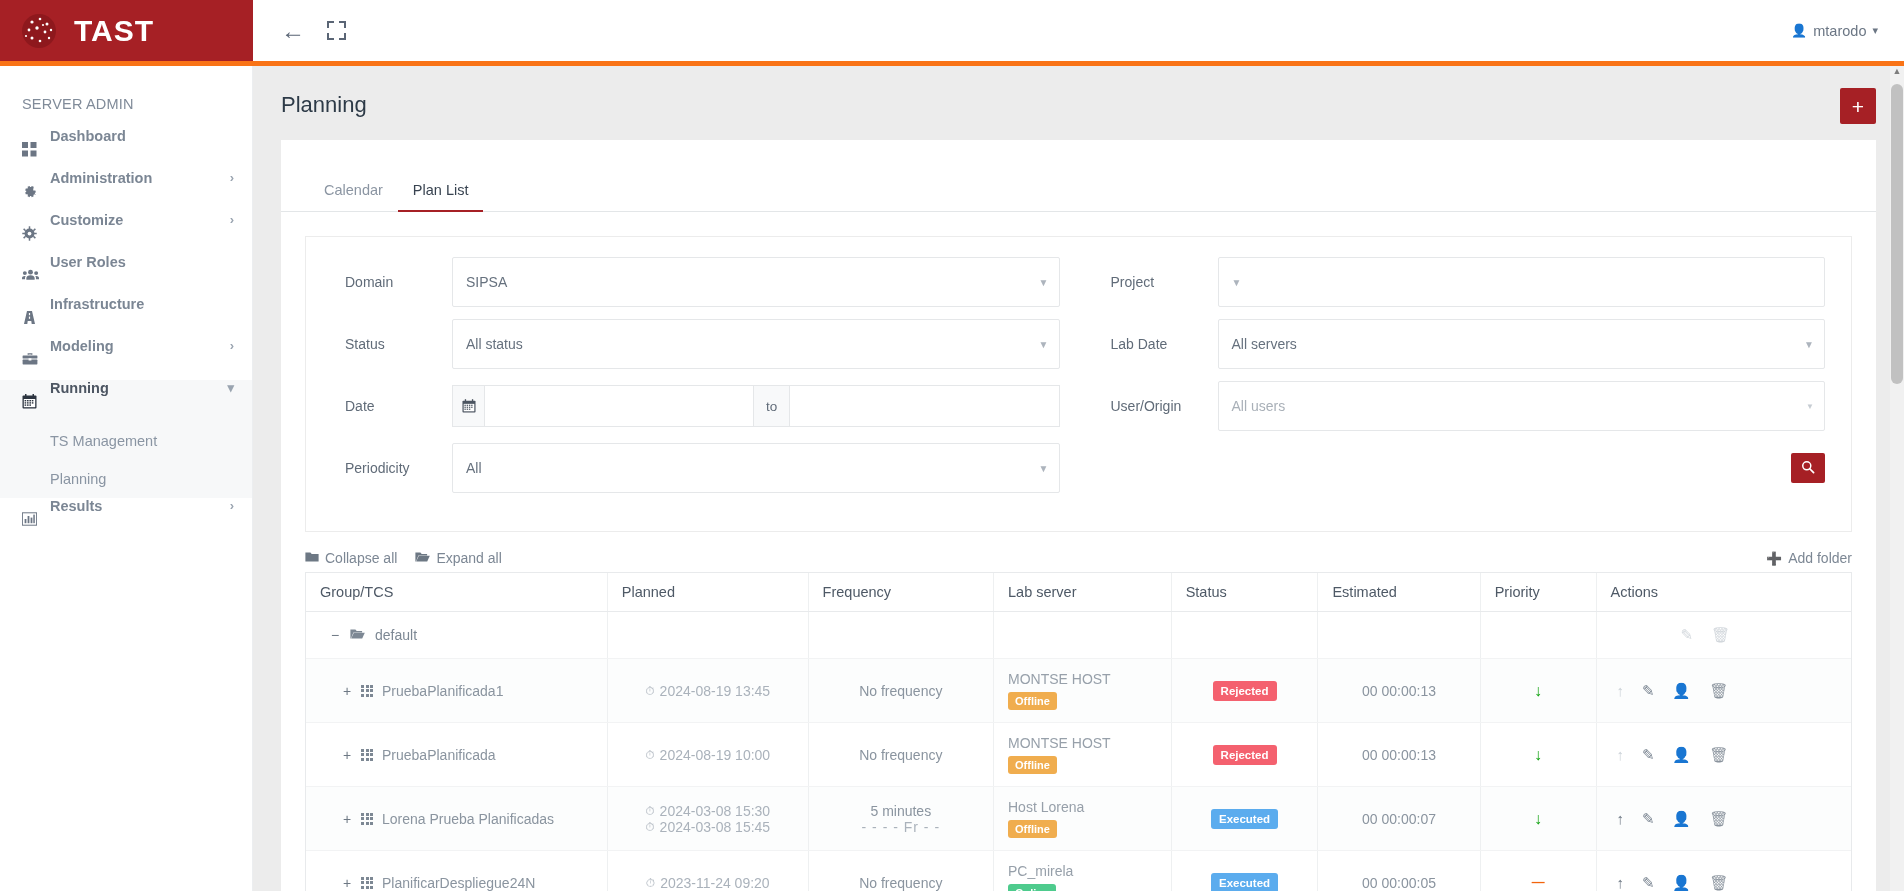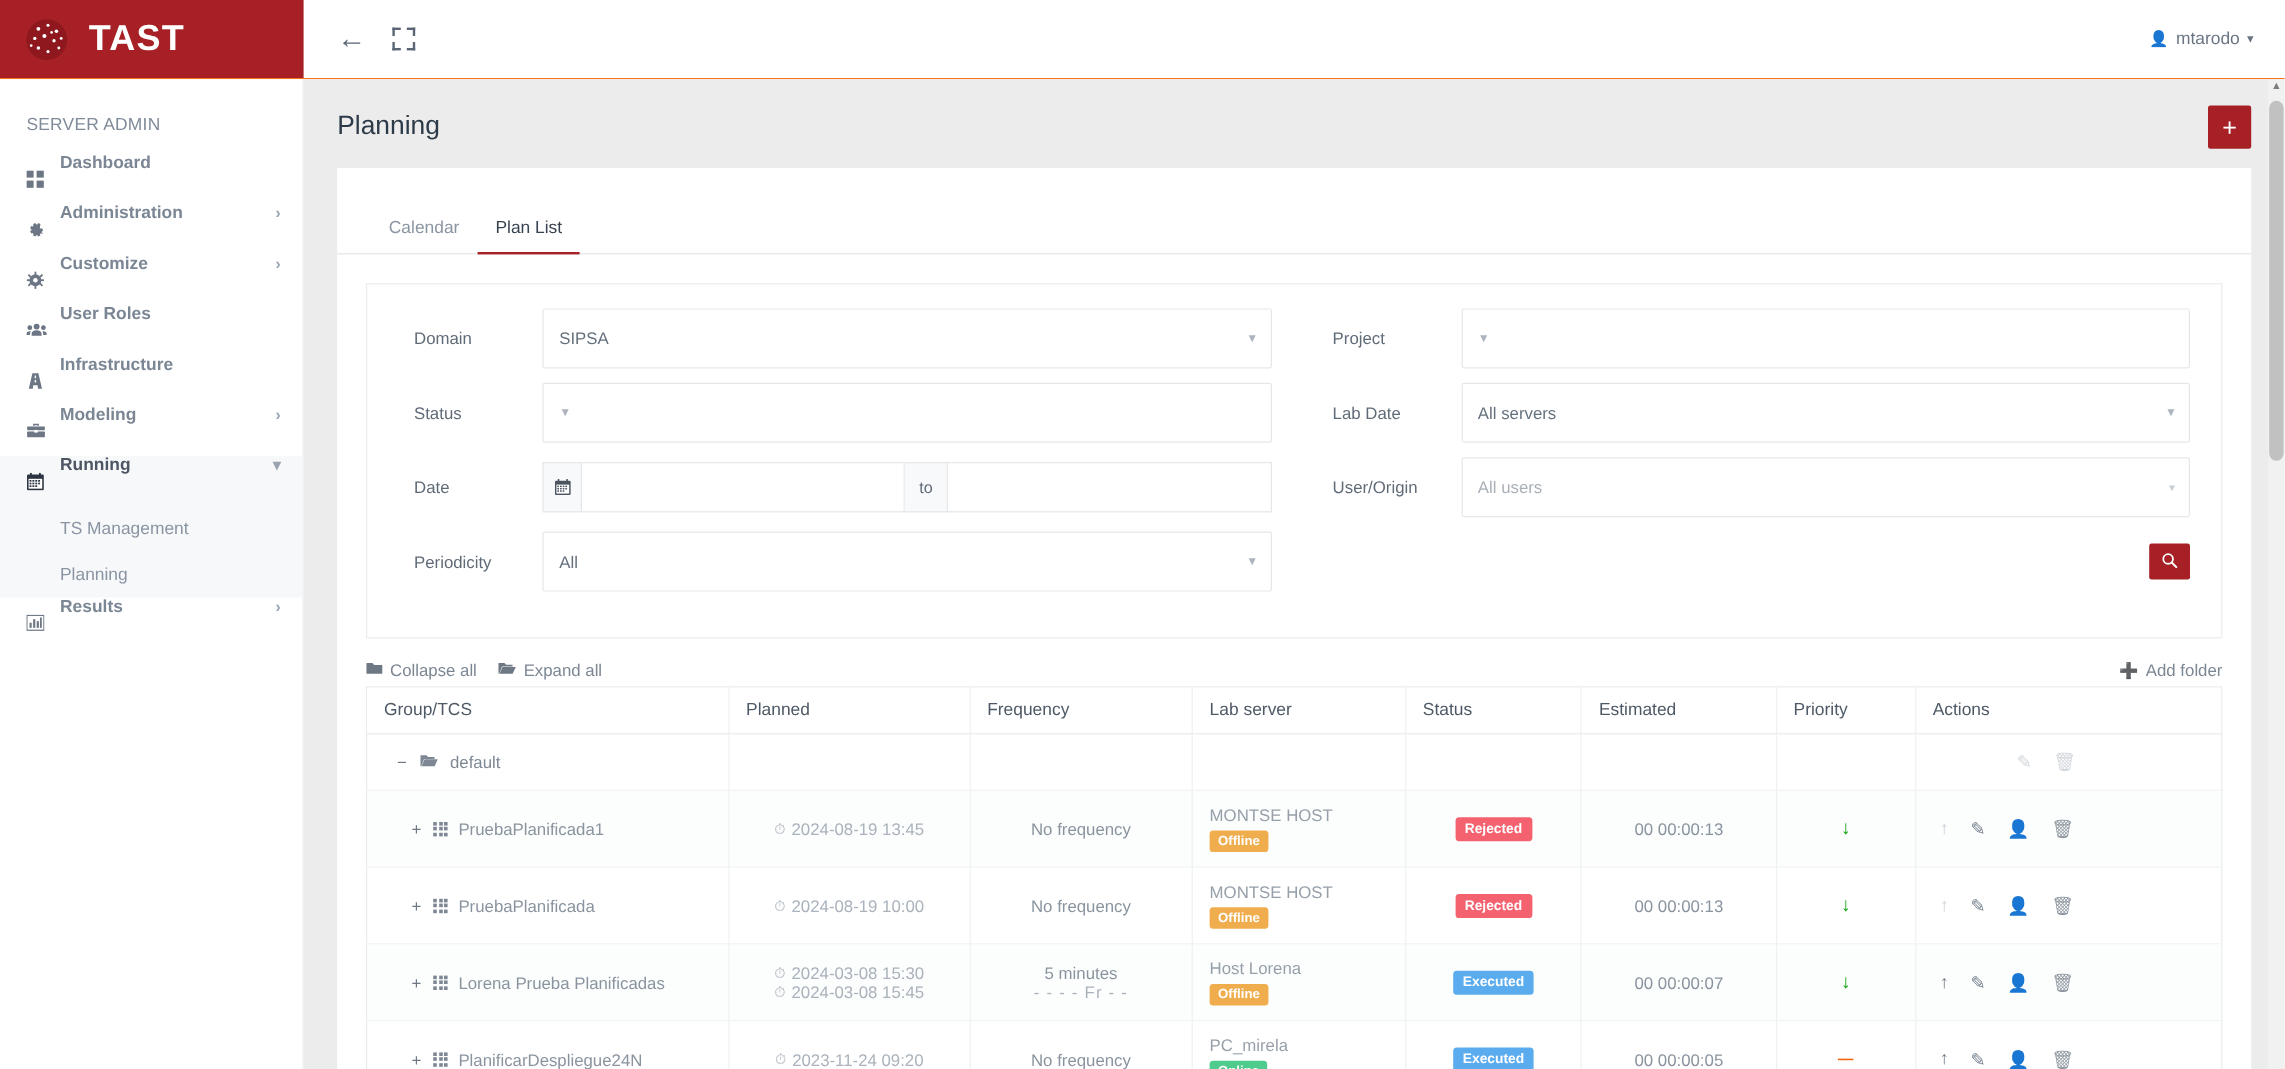--- a/index.html
+++ b/index.html
@@ -5,21 +5,21 @@
   * { box-sizing: border-box; margin: 0; padding: 0; }
   html, body {
     width: 1904px; height: 891px;
     font-family: "Liberation Sans", sans-serif;
     background: #ffffff;
     overflow: hidden;
   }
   body { display: flex; flex-direction: column; }
 
   
-  .topbar { display: flex; height: 66px; flex: 0 0 66px; background: #fff; border-bottom: 1px solid #f97316; }
+  .topbar { display: flex; height: 66px; flex: 0 0 66px; background: #fff; border-bottom: 5px solid #f97316; }
   .brand {
     width: 253px; flex: 0 0 253px; background: #a62025;
     display: flex; align-items: center; gap: 14px; padding-left: 18px;
   }
   .brand-logo { width: 42px; height: 42px; position: relative; }
   .brand-title { color: #fff; font-size: 30px; font-weight: bold; letter-spacing: 1px; }
   .topbar-right { flex: 1; display: flex; align-items: center; padding: 0 26px 0 28px; }
   .tb-icon {
     color: #5a6575; cursor: pointer; display: flex; align-items: center; justify-content: center;
   }
@@ -368,20 +368,21 @@
                 </div>
               </div>
             </div>
           </div>
 
           <div class="frow">
             <div class="fcol left">
               <div class="flabel">Status</div>
               <div class="fctl">
                 <div class="sel">
+                  <span class="val">All status</span>
                   <span class="arr">▼</span>
                 </div>
               </div>
             </div>
             <div class="fcol">
               <div class="flabel">Lab Date</div>
               <div class="fctl">
                 <div class="sel">
                   <span class="val">All servers</span>
                   <span class="arr">▼</span>

